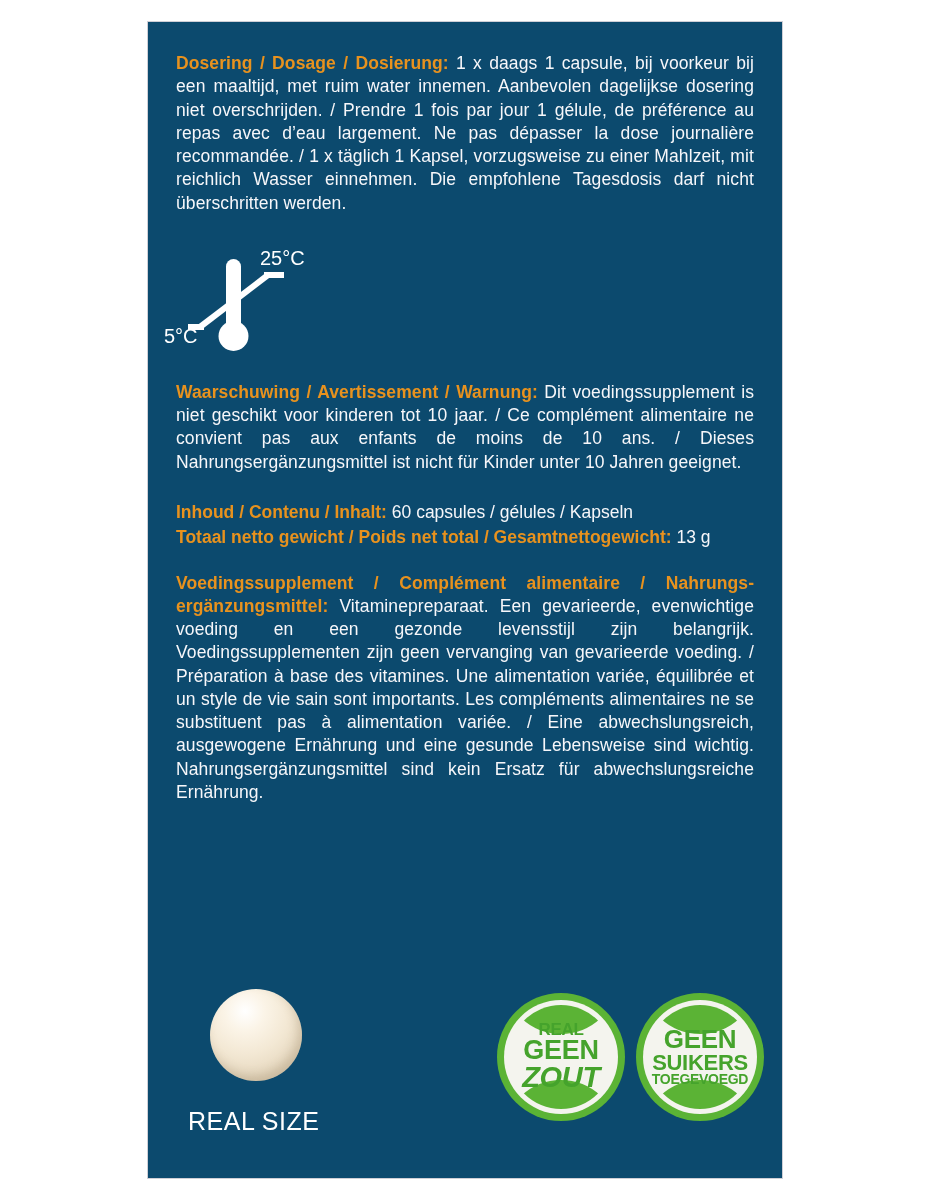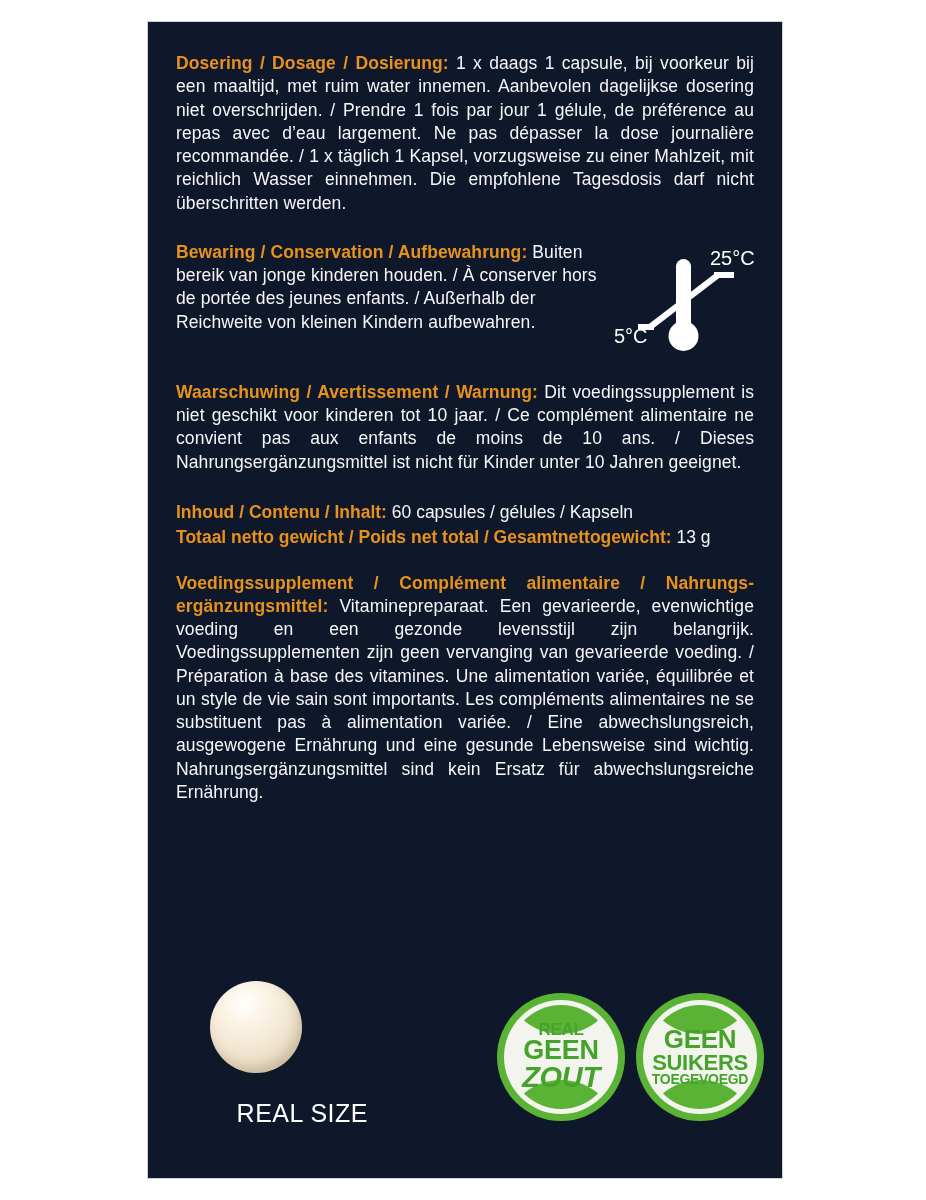--- a/index.html
+++ b/index.html
@@ -13,21 +13,21 @@
     font-family: "Liberation Sans", sans-serif;
     overflow: hidden;
   }
 
   .label-panel {
     position: absolute;
     left: 148px;
     top: 22px;
     width: 634px;
     height: 1156px;
-    background: #0f172a;
+    background: #0c4a6e;
     box-sizing: border-box;
     box-shadow: 0 0 0 1px #cfcfd6;
     padding: 30px 28px 0 28px;
     color: #ffffff;
   }
 
   .section { margin-bottom: 26px; }
   .section.tight { margin-bottom: 22px; }
 
   .para {
@@ -75,23 +75,23 @@
   .bottom-area {
     position: absolute;
     left: 28px;
     right: 18px;
     bottom: 22px;
     height: 175px;
   }
   .capsule-block {
     position: absolute;
     left: 12px;
-    top: 0;
+    top: 8px;
     width: 180px;
-    text-align: right;
+    text-align: left;
   }
   .capsule {
     width: 92px;
     height: 92px;
     border-radius: 50%;
     margin-left: 22px;
     background:
       radial-gradient(circle at 38% 24%, #ffffff 0%, #fbf4e7 22%, #f3e8d4 48%, #e6d8bf 74%, #d8c8ab 100%);
     box-shadow: inset -4px -6px 10px rgba(150,130,100,0.30);
   }
@@ -168,23 +168,20 @@
 <body>
 
 <div class="label-panel">
 
   <div class="section">
     <p class="para"><span class="hl">Dosering / Dosage / Dosierung:</span><span> 1 x daags 1 capsule, bij voorkeur bij een maaltijd, met ruim water innemen. Aanbevolen dagelijkse dosering niet overschrijden. / Prendre 1 fois par jour 1 gélule, de préférence au repas avec d’eau largement. Ne pas dépasser la dose journalière recommandée. / 1 x täglich 1 Kapsel, vorzugsweise zu einer Mahlzeit, mit reichlich Wasser einnehmen. Die empfohlene Tagesdosis darf nicht überschritten werden.</span></p>
   </div>
 
   <div class="section">
     <div class="storage-row">
-      <div class="storage-text">
-        <p class="para nojust"><span class="hl">Bewaring / Conservation / Aufbewahrung:</span><span> Buiten bereik van jonge kinderen houden. / À conserver hors de portée des jeunes enfants. / Außerhalb der Reichweite von kleinen Kindern aufbewahren.</span></p>
-      </div>
       <div class="thermo-wrap">
         <svg class="thermo-svg" width="150" height="108" viewBox="0 0 150 108">
 
           <rect x="50" y="12" width="15" height="72" rx="7.5" ry="7.5" fill="#ffffff"></rect>
 
           <circle cx="57.5" cy="89" r="15" fill="#ffffff"></circle>
 
           <line x1="24" y1="80" x2="92" y2="28" stroke="#ffffff" stroke-width="6"></line>
 
           <line x1="12" y1="80" x2="28" y2="80" stroke="#ffffff" stroke-width="6"></line>

